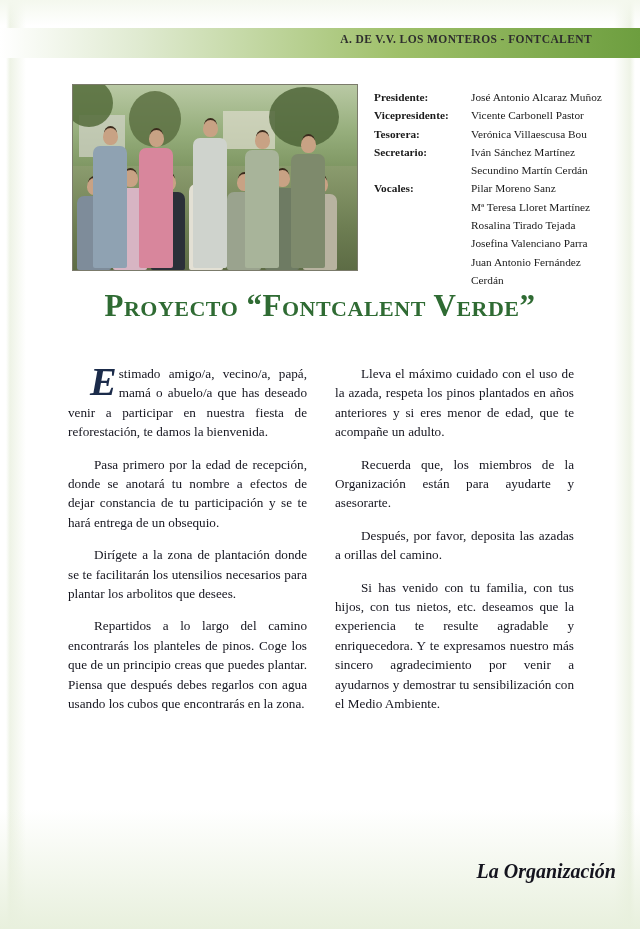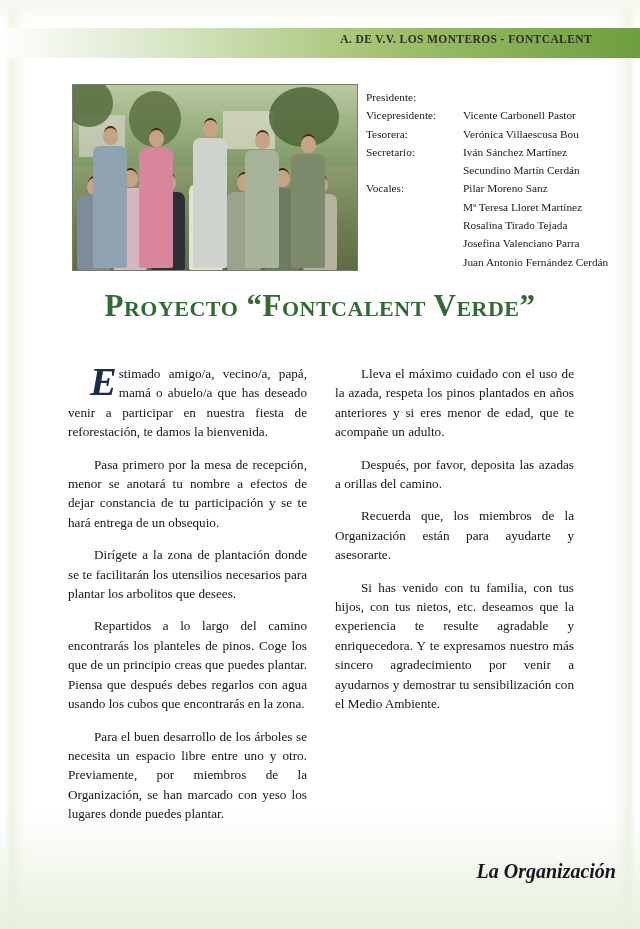--- a/index.html
+++ b/index.html
@@ -124,22 +124,23 @@
     font-family: "Liberation Serif", serif;
     font-size: 11.3px;
     color: #1a1a1a;
     line-height: 1.62;
   }
   .board-row {
     display: flex;
   }
   .board-role {
     width: 97px;
-    font-weight: normal;
+    font-weight: bold;
     flex: 0 0 97px;
+    margin-left: 8px;
   }
   .board-name {
     flex: 1 1 auto;
   }
   .board-row.extra .board-role { visibility: hidden; }
 
   
   .title {
     position: absolute;
     left: 0;
@@ -264,20 +265,21 @@
     </div>
     <div class="person" style="left:218px;height:134px;">
       <div class="head"></div>
         <div class="body" style="height:114px;background:#7e8a6c;"></div>
     </div>
   </div>
 
   <div class="board">
     <div class="board-row">
       <div class="board-role">Presidente:</div>
+      <div class="board-name">José Antonio Alcaraz Muñoz</div>
     </div>
     <div class="board-row">
       <div class="board-role">Vicepresidente:</div>
       <div class="board-name">Vicente Carbonell Pastor</div>
     </div>
     <div class="board-row">
       <div class="board-role">Tesorera:</div>
       <div class="board-name">Verónica Villaescusa Bou</div>
     </div>
     <div class="board-row">
@@ -311,30 +313,29 @@
   </div>
 
   <div class="title">Proyecto  “Fontcalent Verde”</div>
 
   <div class="columns">
 
     <div class="col">
       <p class="first">
         <span class="dropcap">E</span><span>stimado amigo/a, vecino/a, papá, mamá o abuelo/a  que has deseado venir a participar en nuestra fiesta de reforestación, te damos la bienvenida.</span>
       </p>
-      <p>Pasa primero por la mesa de recepción, menor se anotará tu nombre a efectos de dejar constancia de tu participación y se te  hará entrega de un obsequio.</p>
+      <p>Pasa primero por la edad de recepción, donde se anotará tu nombre a efectos de dejar constancia de tu participación y se te  hará entrega de un obsequio.</p>
       <p>Dirígete a la zona de plantación donde se te facilitarán los utensilios necesarios para plantar los arbolitos que desees.</p>
       <p>Repartidos a lo largo del camino encontrarás  los planteles de pinos. Coge los que de un principio creas que puedes plantar. Piensa que después debes regarlos con agua usando los cubos que encontrarás en la zona.</p>
-      <p>Para el buen desarrollo de los árboles se necesita un espacio libre entre uno y otro. Previamente, por miembros de la Organización, se han marcado con yeso los lugares donde puedes plantar.</p>
     </div>
 
     <div class="col">
       <p>Lleva el máximo cuidado con el uso de la azada, respeta los pinos plantados en años anteriores y si eres menor de edad, que te acompañe un adulto.</p>
+      <p>Recuerda que, los miembros de la Organización están para ayudarte y asesorarte.</p>
       <p>Después, por favor, deposita las azadas a orillas del camino.</p>
-      <p>Recuerda que, los miembros de la Organización están para ayudarte y asesorarte.</p>
       <p>Si has venido con tu familia, con tus hijos, con tus nietos, etc. deseamos que la experiencia te resulte  agradable y enriquecedora. Y te expresamos nuestro más sincero agradecimiento por venir a ayudarnos y demostrar tu sensibilización con el Medio Ambiente.</p>
     </div>
 
   </div>
 
   <div class="signature">La Organización</div>
 
 </div>
 
 </body></html>

